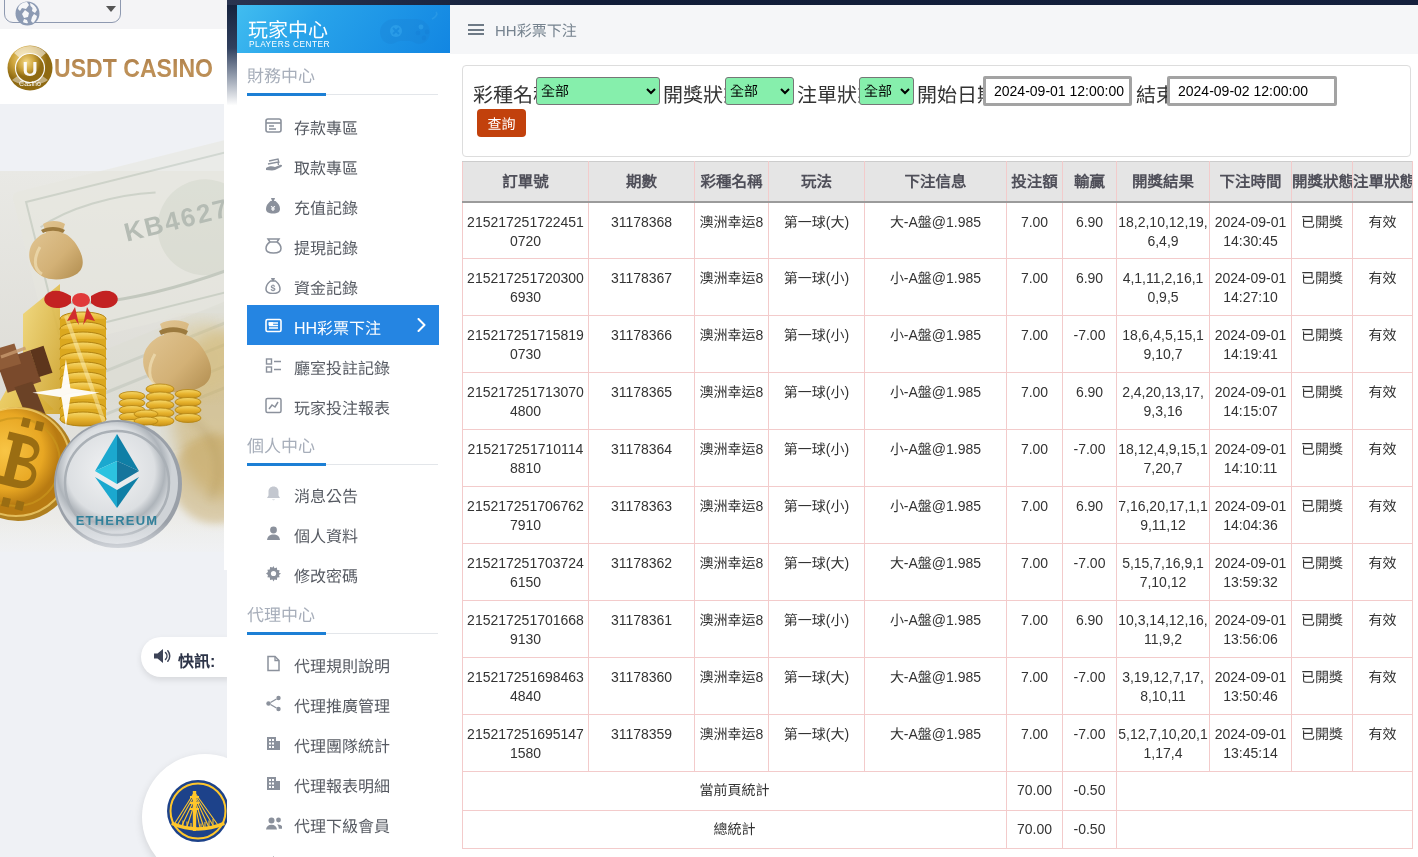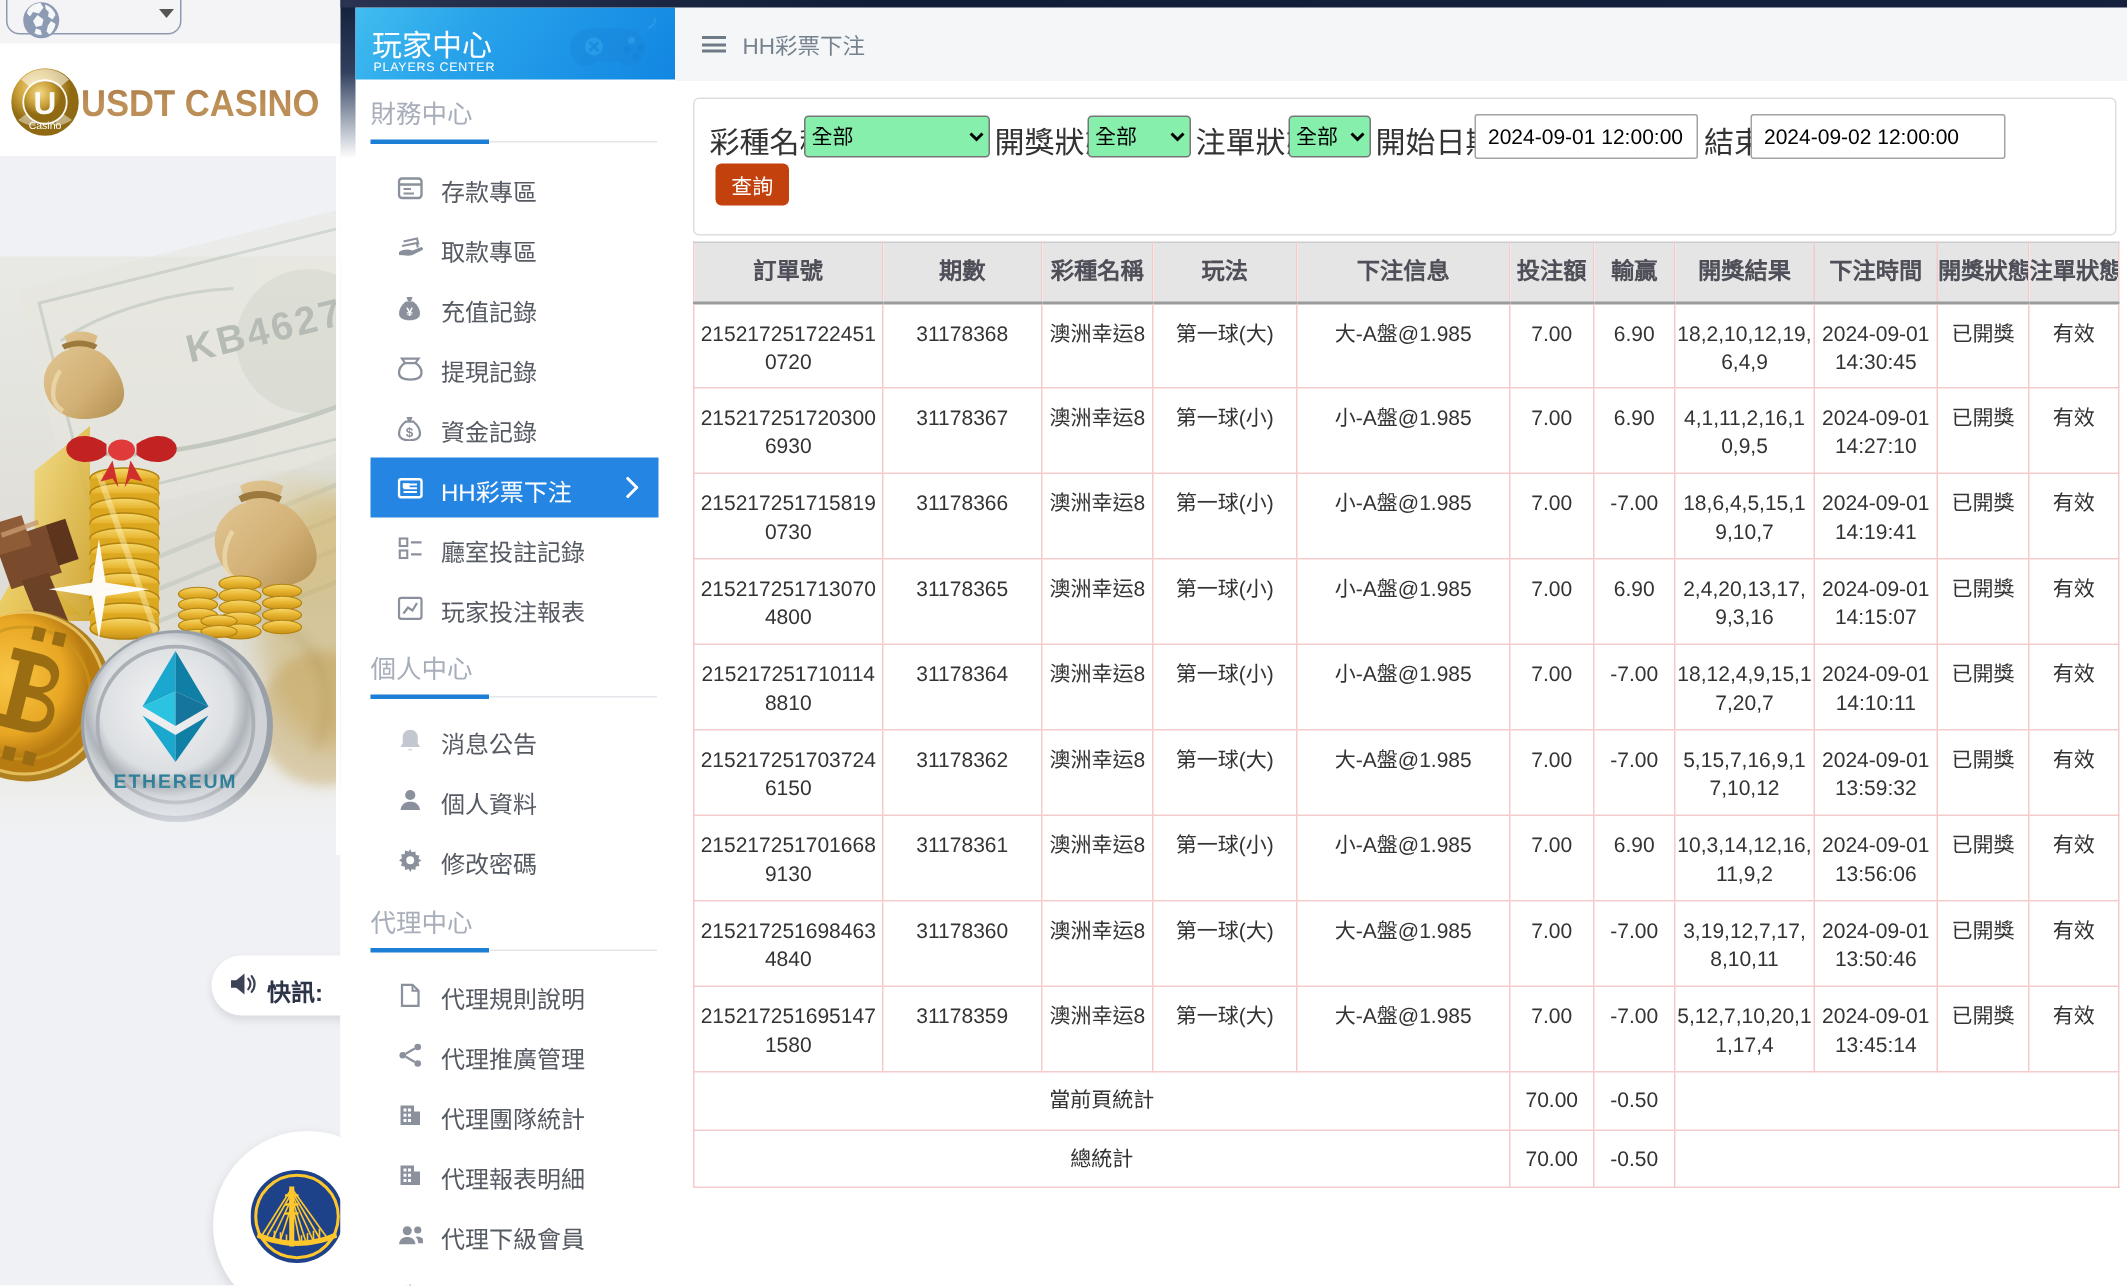--- a/index.html
+++ b/index.html
@@ -43,21 +43,21 @@
 
 
 #main { position:absolute; left:450px; top:0; width:968px; height:857px; background:#fff; }
 #mhead { position:absolute; left:0; top:5px; width:968px; height:49px; background:#f5f6f8; }
 #mhead .burger { position:absolute; left:18px; top:19px; width:16px; height:11px; border-top:2px solid #6e7a86; border-bottom:2px solid #6e7a86; }
 #mhead .burger:before { content:""; position:absolute; left:0; top:2.5px; width:16px; height:2px; background:#6e7a86; }
 #mhead .title { position:absolute; left:45px; top:14px; font-size:15px; color:#76838f; }
 #filter { position:absolute; left:12px; top:65px; width:949px; height:92px; background:#fff; border:1px solid #ddd; border-radius:4px; }
 #filter .lb { position:absolute; top:13px; font-size:20px; color:#333; }
 #filter select { position:absolute; top:11px; height:28px; font-size:14px; font-family:"Liberation Sans",sans-serif; color:#000; border:1px solid #767676; border-radius:3px; background:#86efac; }
-#filter input { position:absolute; top:10px; height:30px; font-size:14px; font-family:"Liberation Sans",sans-serif; color:#000; border:1px solid #a3a3a3; border-radius:2px; padding-left:8px; }
+#filter input { position:absolute; top:10px; height:30px; font-size:14px; font-family:"Liberation Sans",sans-serif; color:#000; border:3px solid #a3a3a3; border-radius:2px; padding-left:8px; }
 #qbtn { position:absolute; left:14px; top:43px; width:49px; height:28px; background:#c2410c; color:#fff; font-size:14px; border:none; border-radius:4px; font-family:"Liberation Sans",sans-serif; }
 
 table { position:absolute; left:12px; top:161px; width:950px; border-collapse:collapse; table-layout:fixed; }
 th,td { border:1px solid #f3cbcb; text-align:center; font-size:14px; color:#333; padding:0; line-height:19px; overflow:hidden; }
 thead th { white-space:nowrap; height:40px; background:#e5e5e5; color:#4f4f59; font-weight:bold; border-top:1px solid #ccc; border-bottom:2px solid #9b9b9b; font-size:15.5px; }
 tbody td { height:57px; background:#fff; vertical-align:top; padding-top:10px; }
 tr.stat td { height:38px; padding-top:9px; }
 </style>
 </head>
 <body>
@@ -609,20 +609,33 @@
           <td>第一球(小)</td>
           <td>小-A盤@1.985</td>
           <td>7.00</td>
           <td>-7.00</td>
           <td>18,12,4,9,15,1<br>7,20,7</td>
           <td>2024-09-01<br>14:10:11</td>
           <td>已開獎</td>
           <td>有效</td>
         </tr>
     <tr>
+          <td>215217251706762<br>7910</td>
+          <td>31178363</td>
+          <td>澳洲幸运8</td>
+          <td>第一球(小)</td>
+          <td>小-A盤@1.985</td>
+          <td>7.00</td>
+          <td>6.90</td>
+          <td>7,16,20,17,1,1<br>9,11,12</td>
+          <td>2024-09-01<br>14:04:36</td>
+          <td>已開獎</td>
+          <td>有效</td>
+        </tr>
+    <tr>
           <td>215217251703724<br>6150</td>
           <td>31178362</td>
           <td>澳洲幸运8</td>
           <td>第一球(大)</td>
           <td>大-A盤@1.985</td>
           <td>7.00</td>
           <td>-7.00</td>
           <td>5,15,7,16,9,1<br>7,10,12</td>
           <td>2024-09-01<br>13:59:32</td>
           <td>已開獎</td>

